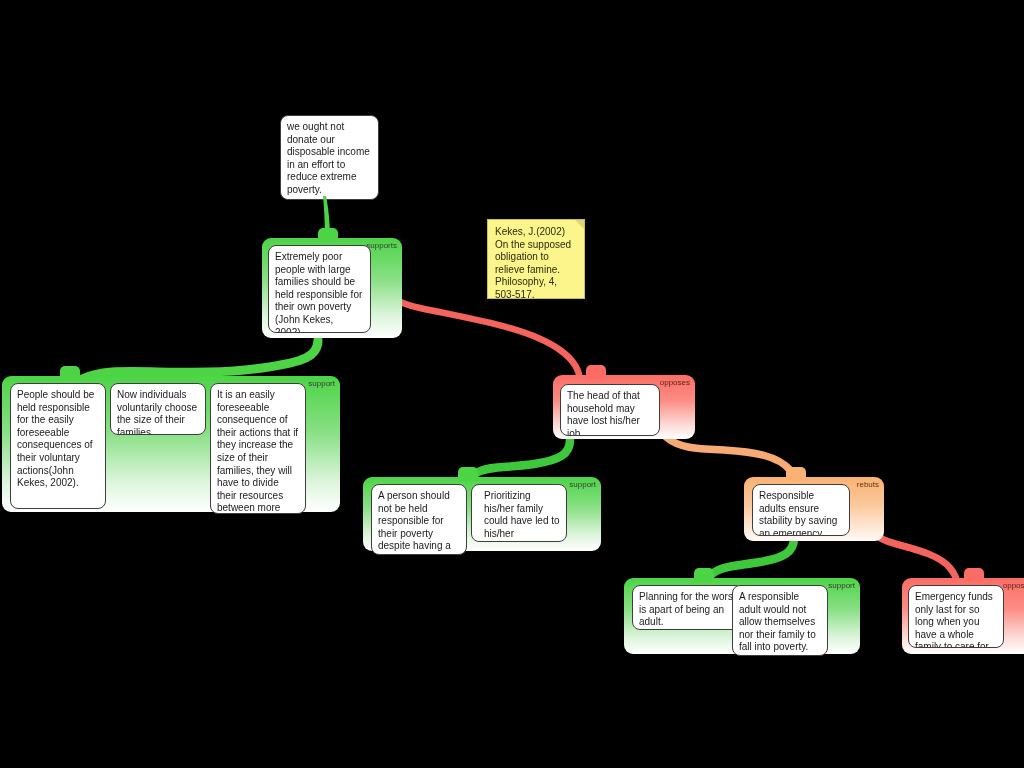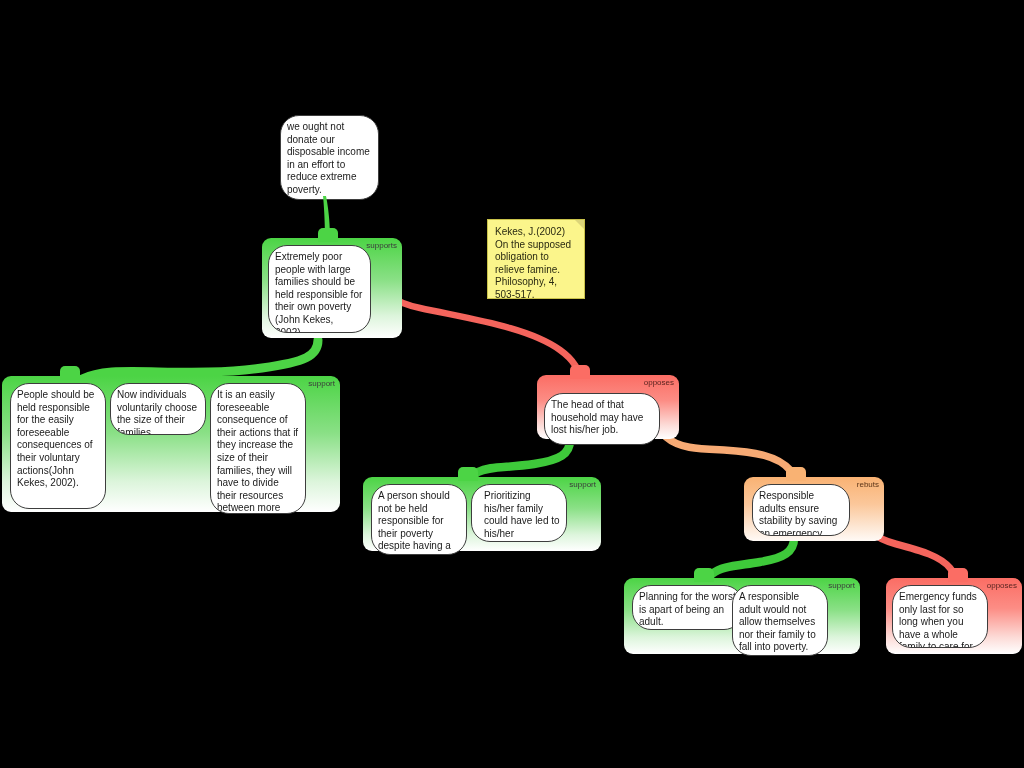--- a/index.html
+++ b/index.html
@@ -27,21 +27,21 @@
     z-index: 1;
   }
   
   .panel {
     position: absolute;
     border-radius: 9px;
     z-index: 2;
     box-sizing: border-box;
   }
   .panel.green  { background: linear-gradient(to bottom, #4cd445 0%, #8ae086 42%, #ddf5dc 78%, #ffffff 100%); }
-  .panel.red    { background: linear-gradient(to bottom, #fb6d64 0%, #fc8d85 40%, #fcdbd7 78%, #ffffff 100%); }
+  .panel.red    { background: linear-gradient(to bottom, #fb6d64 0%, #fc8d85 40%, #fcdbd7 78%, #ffffff 100%); margin-left: 16px; }
   .panel.orange { background: linear-gradient(to bottom, #f9b273 0%, #fbc79a 42%, #fde7d4 78%, #fffaf6 100%); padding-left: 44px; }
 
   
   .tab {
     position: absolute;
     width: 20px;
     height: 13px;
     top: -10px;
     z-index: 2;
   }
@@ -68,21 +68,21 @@
     font-family: "Liberation Sans", sans-serif;
   }
   .reltag.on-red    { color: #5a2420; }
   .reltag.on-orange { color: #5a3418; }
 
   
   .card {
     position: absolute;
     background: #ffffff;
     border: 1px solid #3d3d3d;
-    border-radius: 19px;
+    border-radius: 8px;
     box-sizing: border-box;
     padding: 5px 6px 4px 6px;
     font-size: 10px;
     line-height: 12.6px;
     color: #1a1a1a;
     font-family: "Liberation Sans", sans-serif;
     overflow: hidden;
   }
 
   
@@ -159,21 +159,21 @@
       <span>Now individuals voluntarily choose the size of their families.</span>
     </div>
     <div class="card" style="left:208px; top:7px; width:96px; height:131px;">
       <span>It is an easily foreseeable consequence of their actions that if they increase the size of their families, they will have to divide their resources between more children.</span>
     </div>
   </div>
 
   <div class="panel red" style="left:537px; top:375px; width:142px; height:64px;">
     <span class="tab red" style="left:33px;"></span>
     <span class="reltag on-red">opposes</span>
-    <div class="card" style="left:7px; top:18px; width:116px; height:52px;">
+    <div class="card" style="left:7px; top:9px; width:100px; height:52px;">
       <span>The head of that household may have lost his/her job.</span>
     </div>
   </div>
 
   <div class="panel green" style="left:363px; top:477px; width:238px; height:74px;">
     <span class="tab green" style="left:95px;"></span>
     <span class="reltag">support</span>
     <div class="card" style="left:8px; top:7px; width:96px; height:71px;">
       <span>A person should not be held responsible for their poverty despite having a big family.</span>
     </div>

